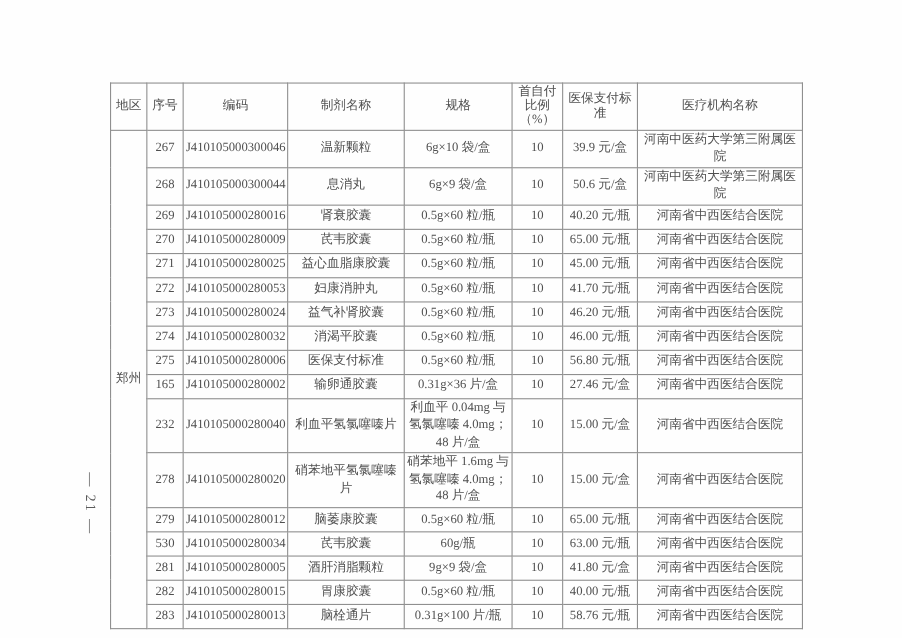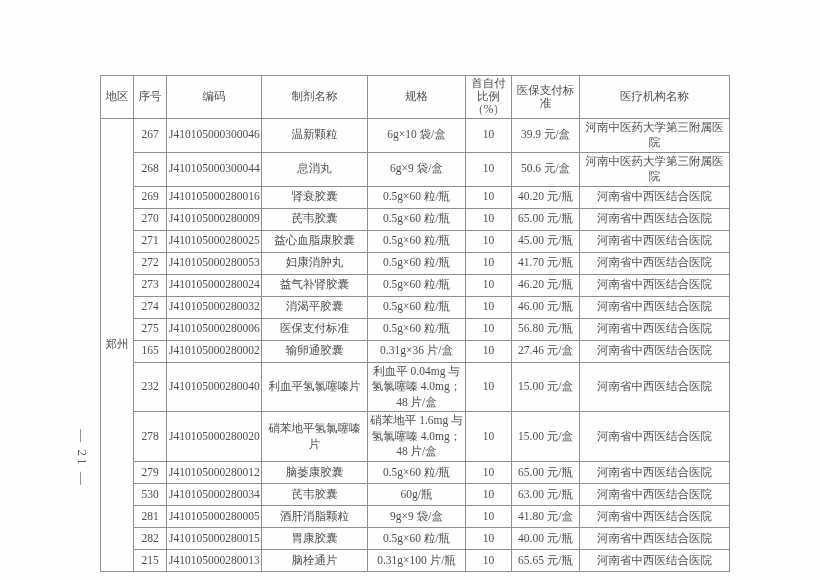--- a/index.html
+++ b/index.html
@@ -239,24 +239,24 @@
         <tr>
           <td class="cell-seq">282</td>
           <td class="cell-code">J410105000280015</td>
           <td class="cell-name">胃康胶囊</td>
           <td class="cell-spec">0.5g×60 粒/瓶</td>
           <td class="cell-ratio">10</td>
           <td class="cell-price">40.00 元/瓶</td>
           <td class="cell-org">河南省中西医结合医院</td>
         </tr>
         <tr>
-          <td class="cell-seq">215</td>
+          <td class="cell-seq">283</td>
           <td class="cell-code">J410105000280013</td>
           <td class="cell-name">脑栓通片</td>
           <td class="cell-spec">0.31g×100 片/瓶</td>
           <td class="cell-ratio">10</td>
-          <td class="cell-price">65.65 元/瓶</td>
+          <td class="cell-price">58.76 元/瓶</td>
           <td class="cell-org">河南省中西医结合医院</td>
         </tr>
       </tbody>
   </table>
 
 </div>
 
 </body></html>

